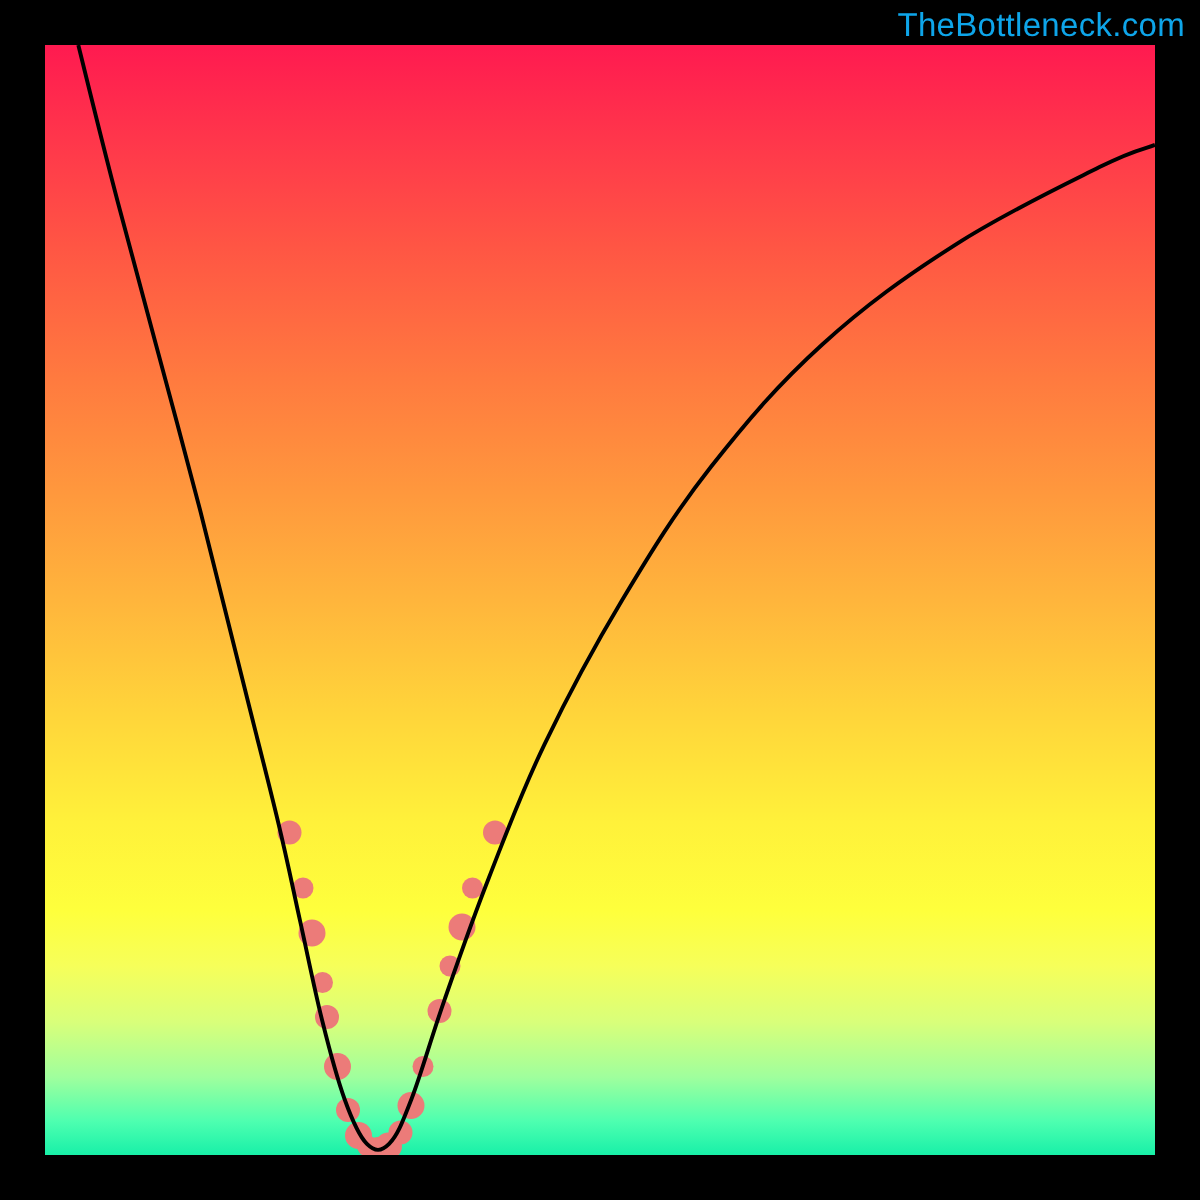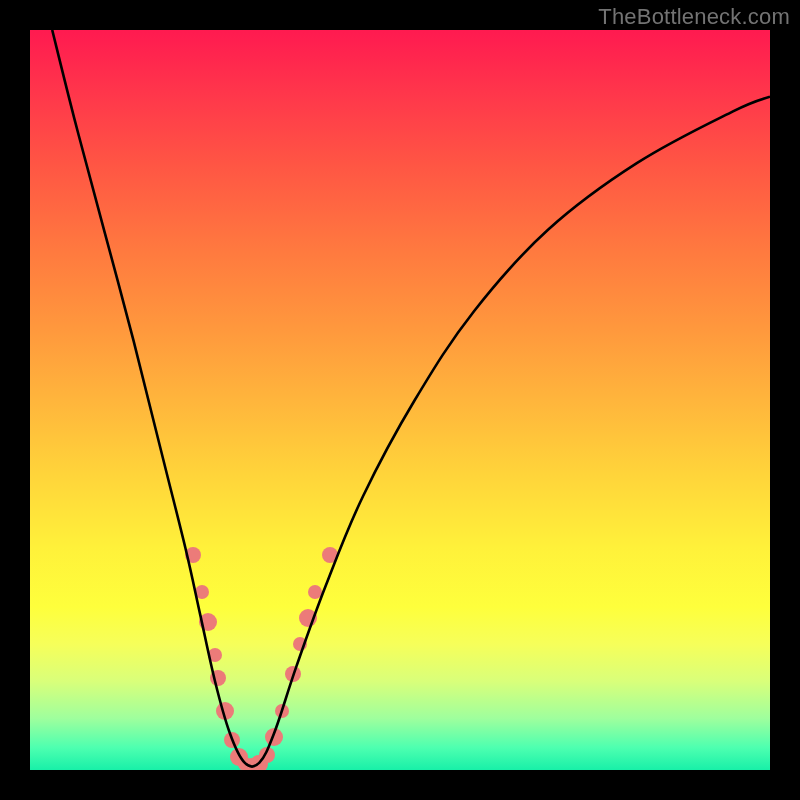--- a/index.html
+++ b/index.html
@@ -48,21 +48,21 @@
       #d9ff7a 88%,
       #9fff9d 93%,
       #4dffb0 97%,
       #18f0a8 100%
     );
   }
   .watermark {
     position: absolute;
     top: 4px;
     right: 10px;
-    color: #737373;
+    color: #0ea5e9;
     font-size: 22px;
     font-weight: 500;
     letter-spacing: 0.2px;
     z-index: 5;
   }
   svg.curve {
     position: absolute;
     top: 0;
     left: 0;
     width: 100%;

